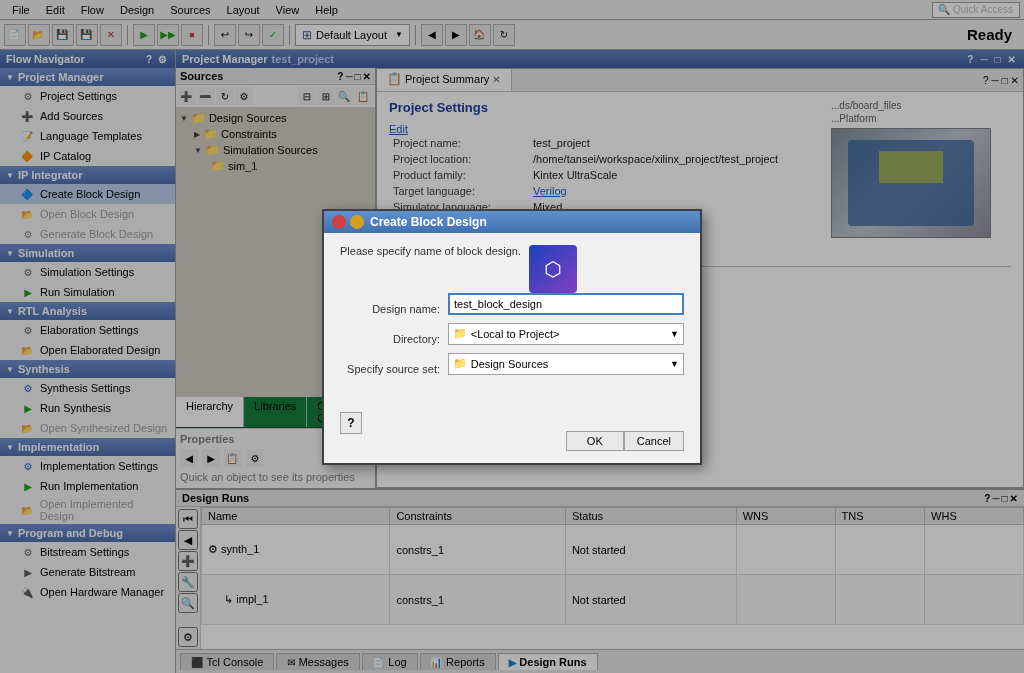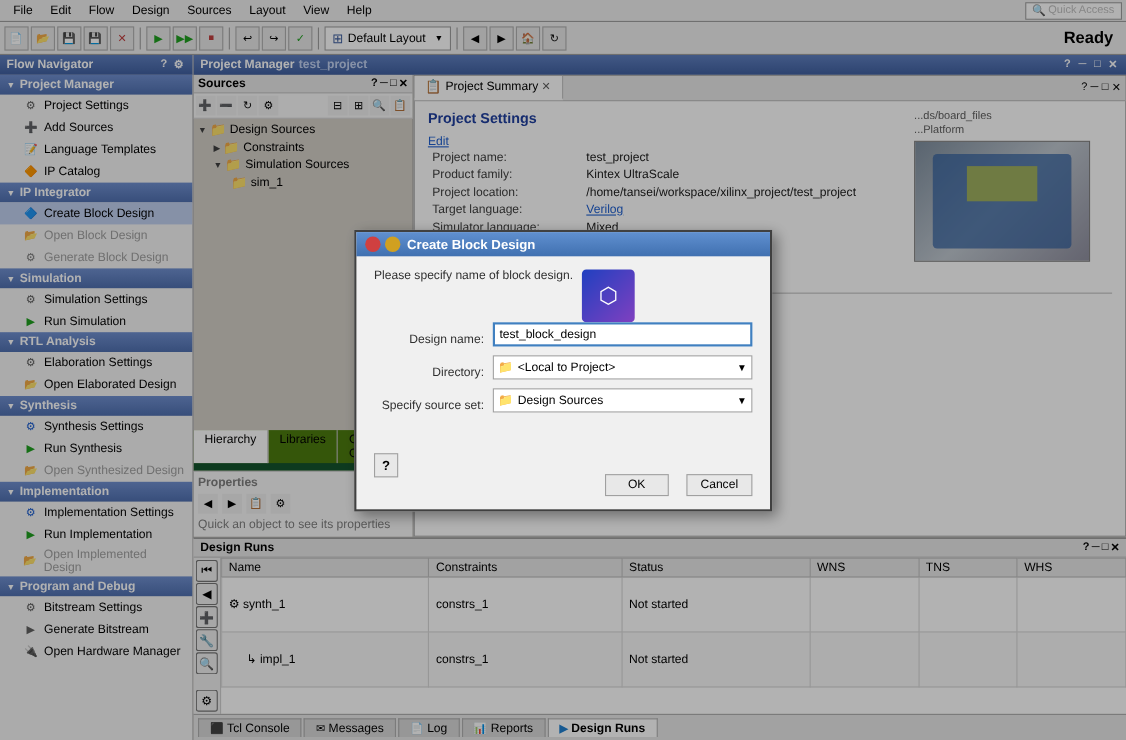--- a/index.html
+++ b/index.html
@@ -115,29 +115,29 @@
     .dialog-content { padding: 12px 16px; }
     .dialog-desc { font-size: 11px; margin-bottom: 12px; color: #303030; }
     .dialog-form { display: flex; flex-direction: column; gap: 8px; }
     .dialog-row { display: flex; align-items: flex-end; gap: 8px; }
     .dialog-label { width: 100px; font-size: 11px; text-align: right; color: #303030; }
     .dialog-input { flex: 1; height: 22px; border: 2px solid #4080c0; padding: 0 4px; font-size: 11px; }
     .dialog-select { flex: 1; height: 22px; border: 1px solid #a0a0a0; padding: 0 4px; font-size: 11px; background: #ffffff; display: flex; align-items: center; justify-content: space-between; cursor: pointer; }
     .dialog-select-arrow { font-size: 9px; }
     .dialog-footer { display: flex; align-items: center; justify-content: space-between; padding: 8px 16px 12px; }
     .dialog-help-btn { width: 22px; height: 22px; border: 1px solid #a0a0a0; background: #e8e8e8; display: flex; align-items: center; justify-content: center; font-size: 12px; cursor: pointer; font-weight: bold; }
-    .dialog-footer-right { display: flex; gap: 16px; margin-top: 36px; }
+    .dialog-footer-right { display: flex; gap: 0; margin-top: 36px; }
     .dialog-ok-btn { background: #e8e8e8; border: 1px solid #a0a0a0; padding: 3px 20px; font-size: 11px; cursor: pointer; }
     .dialog-cancel-btn { background: #e8e8e8; border: 1px solid #a0a0a0; padding: 3px 12px; font-size: 11px; cursor: pointer; }
 
     
     .properties-panel { background: #f8f8f8; border-top: 1px solid #d0d0d0; padding: 4px; font-size: 11px; color: #808080; min-height: 60px; }
 
     
-    .hier-tabs { background: #4d7c0f; border-bottom: 7px solid #14532d; display: flex; }
+    .hier-tabs { background: #15803d; border-bottom: 1px solid #14532d; display: flex; }
     .hier-tab { padding: 3px 10px; font-size: 11px; cursor: pointer; border-right: 1px solid #c0c0c0; }
     .hier-tab.active { background: white; }
 
     .dr-content { display: flex; flex: 1; overflow: hidden; }
     .dr-side-nav { display: flex; flex-direction: column; gap: 1px; padding: 2px; border-right: 1px solid #d0d0d0; background: #f0f0f0; }
     .dr-side-btn { width: 20px; height: 20px; display: flex; align-items: center; justify-content: center; font-size: 11px; cursor: pointer; }
   </style>
 </head>
 <body>
 
@@ -432,26 +432,26 @@
             <div>
               <div class="ps-title">Project Settings</div>
               <span class="ps-edit-link" style="float:none; display: inline-block;">Edit</span>
               <table class="ps-table">
                 <tbody>
                     <tr>
                   <td>Project name:</td>
                   <td>test_project</td>
                 </tr>
                 <tr>
+                  <td>Project location:</td>
+                  <td>/home/tansei/workspace/xilinx_project/test_project</td>
+                </tr>
+                <tr>
                   <td>Product family:</td>
                   <td>Kintex UltraScale</td>
-                </tr>
-                <tr>
-                  <td>Project location:</td>
-                  <td>/home/tansei/workspace/xilinx_project/test_project</td>
                 </tr>
                 <tr>
                   <td>Target language:</td>
                   <td><span class="ps-link">Verilog</span></td>
                 </tr>
                 <tr>
                   <td>Simulator language:</td>
                   <td>Mixed</td>
                 </tr>
               </tbody>

